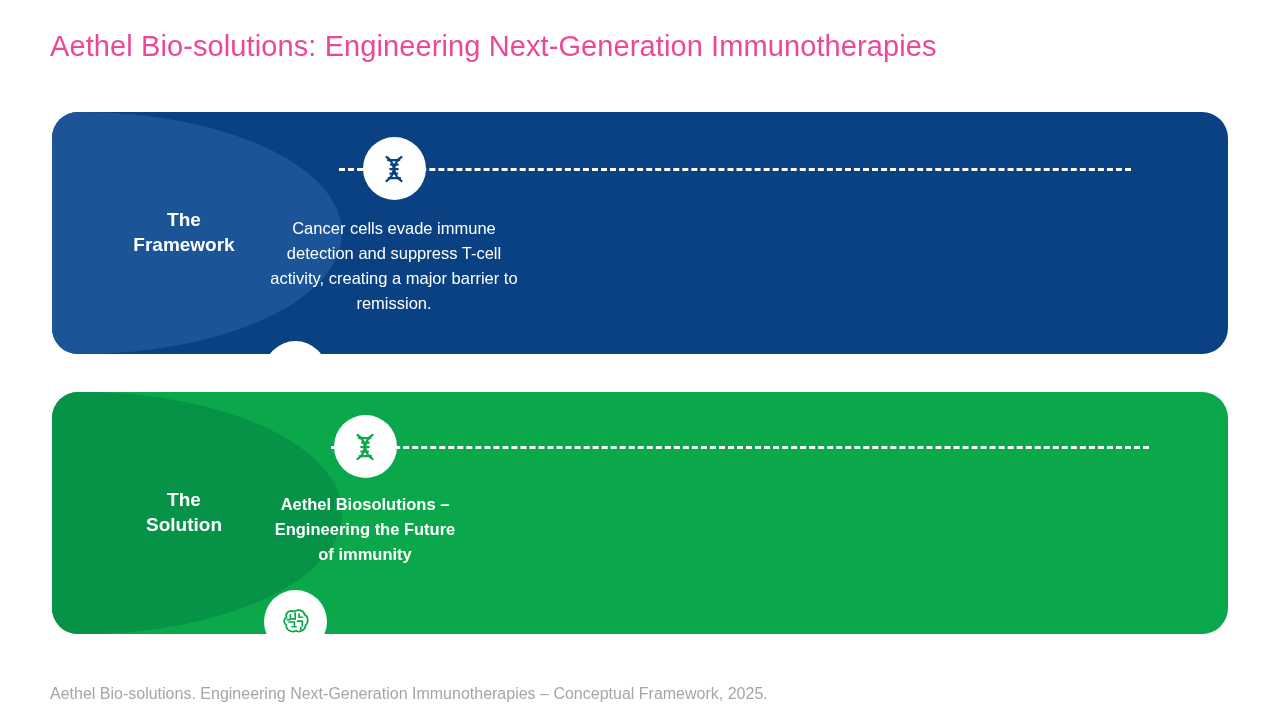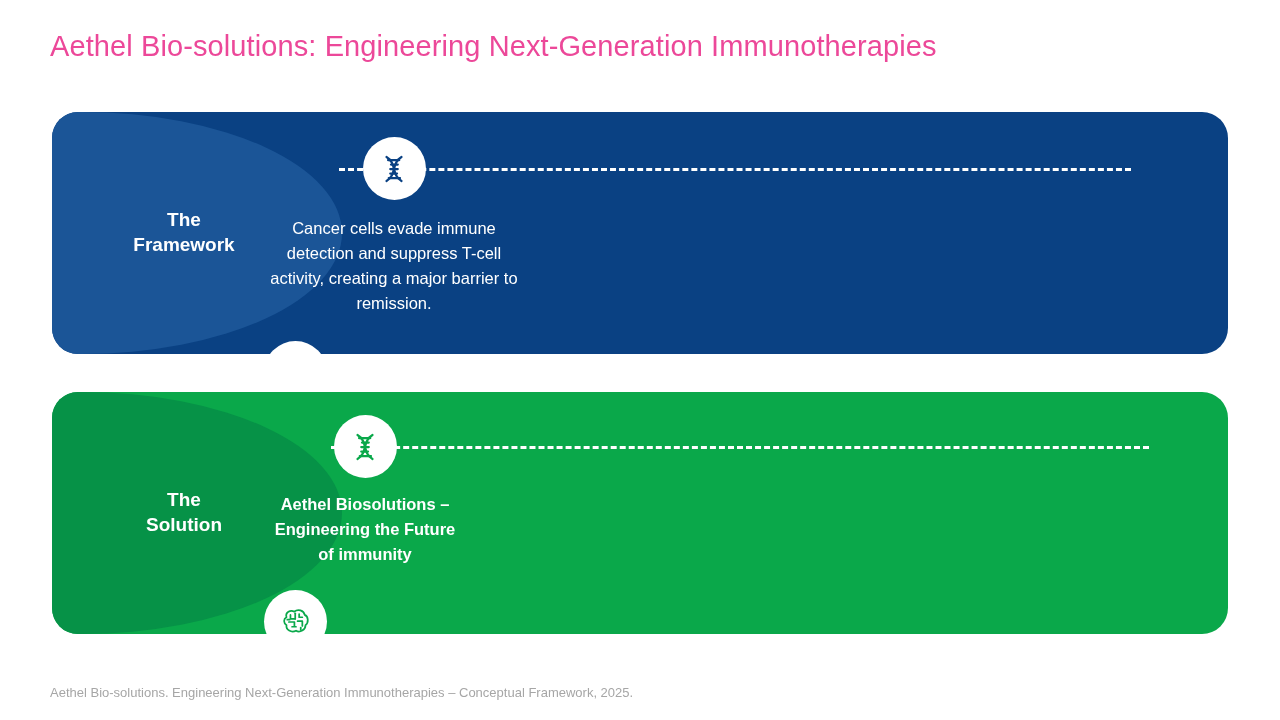--- a/index.html
+++ b/index.html
@@ -133,21 +133,21 @@
     z-index: 1;
   }
   .panel-challenge .connector { top: 56px; left: 8%; right: 8%; }
   .panel-solution  .connector { top: 54px; left: 7%; right: 7%; }
 
   
   .footer-note {
     position: absolute;
     left: 50px;
     top: 685px;
-    font-size: 13px;
+    font-size: 16px;
     color: #a6a6a6;
   }
 
   svg { display: block; }
 </style>
 </head>
 <body>
 
 <div class="slide-title">Aethel Bio-solutions: Engineering Next-Generation Immunotherapies</div>
 

